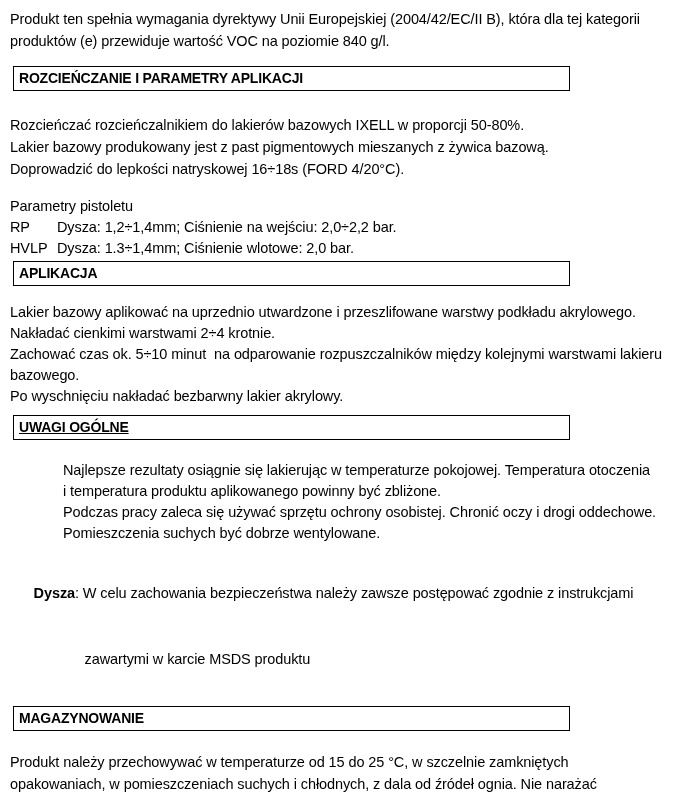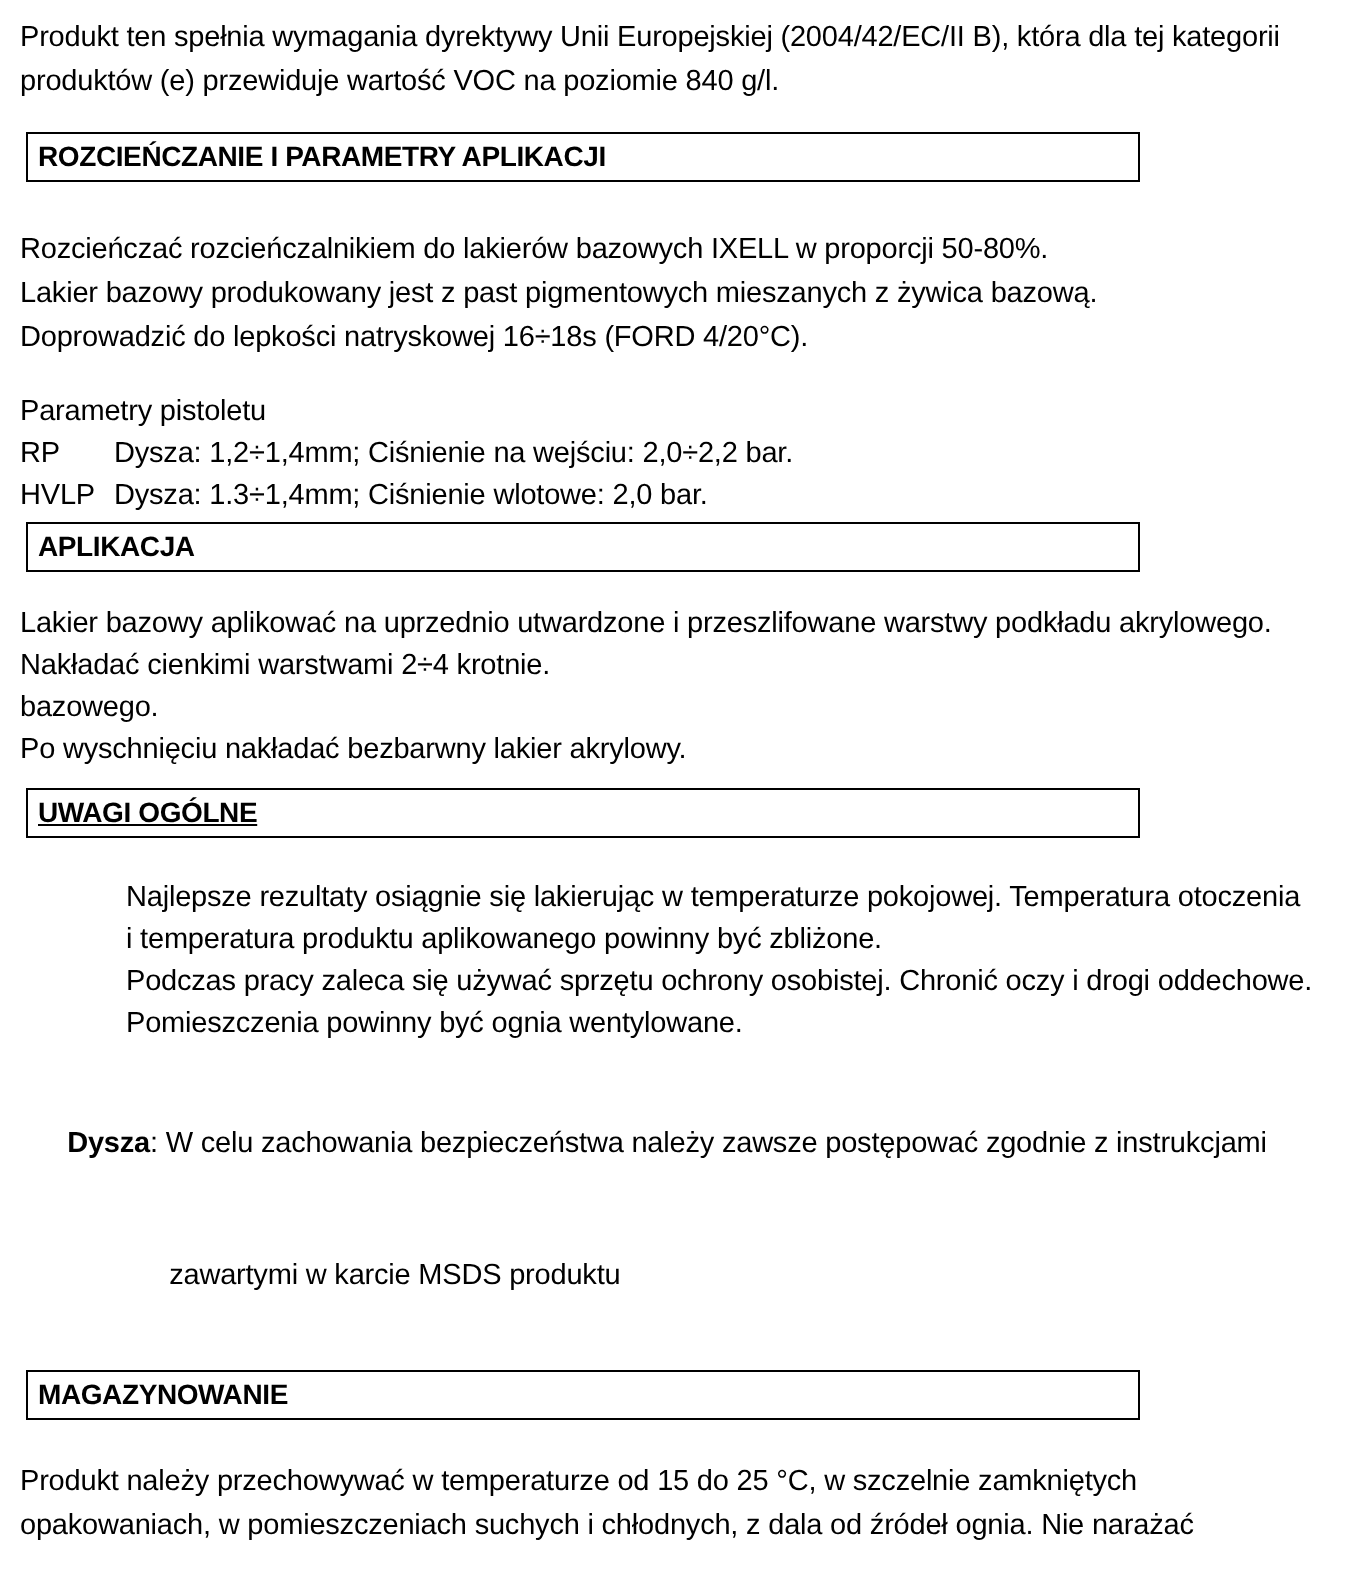--- a/index.html
+++ b/index.html
@@ -82,33 +82,34 @@
     </div>
   </div>
 
   <div class="section-box mt-box2">
     <span>APLIKACJA</span>
   </div>
 
   <div class="block appl mt-appl">
     <div class="line">Lakier bazowy aplikować na uprzednio utwardzone i przeszlifowane warstwy podkładu akrylowego.</div>
     <div class="line">Nakładać cienkimi warstwami 2÷4 krotnie.</div>
+    <div class="line">Zachować czas ok. 5÷10 minut  na odparowanie rozpuszczalników między kolejnymi warstwami lakieru</div>
     <div class="line">bazowego.</div>
     <div class="line">Po wyschnięciu nakładać bezbarwny lakier akrylowy.</div>
   </div>
 
   <div class="section-box mt-box3">
     <span>UWAGI OGÓLNE</span>
   </div>
 
   <div class="block indented mt-indent">
     <div class="line">Najlepsze rezultaty osiągnie się lakierując w temperaturze pokojowej. Temperatura otoczenia</div>
     <div class="line">i temperatura produktu aplikowanego powinny być zbliżone.</div>
     <div class="line">Podczas pracy zaleca się używać sprzętu ochrony osobistej. Chronić oczy i drogi oddechowe.</div>
-    <div class="line">Pomieszczenia powinny być ognia wentylowane.</div>
+    <div class="line">Pomieszczenia suchych być dobrze wentylowane.</div>
   </div>
 
   <div class="block mt-note">
     <div class="line">
       <span class="note-label">Dysza</span><span>: </span><span class="note-italic">W celu zachowania bezpieczeństwa należy zawsze postępować zgodnie z instrukcjami</span>
     </div>
     <div class="line note-cont">
       <span class="note-italic">zawartymi w karcie MSDS produktu</span>
     </div>
   </div>

